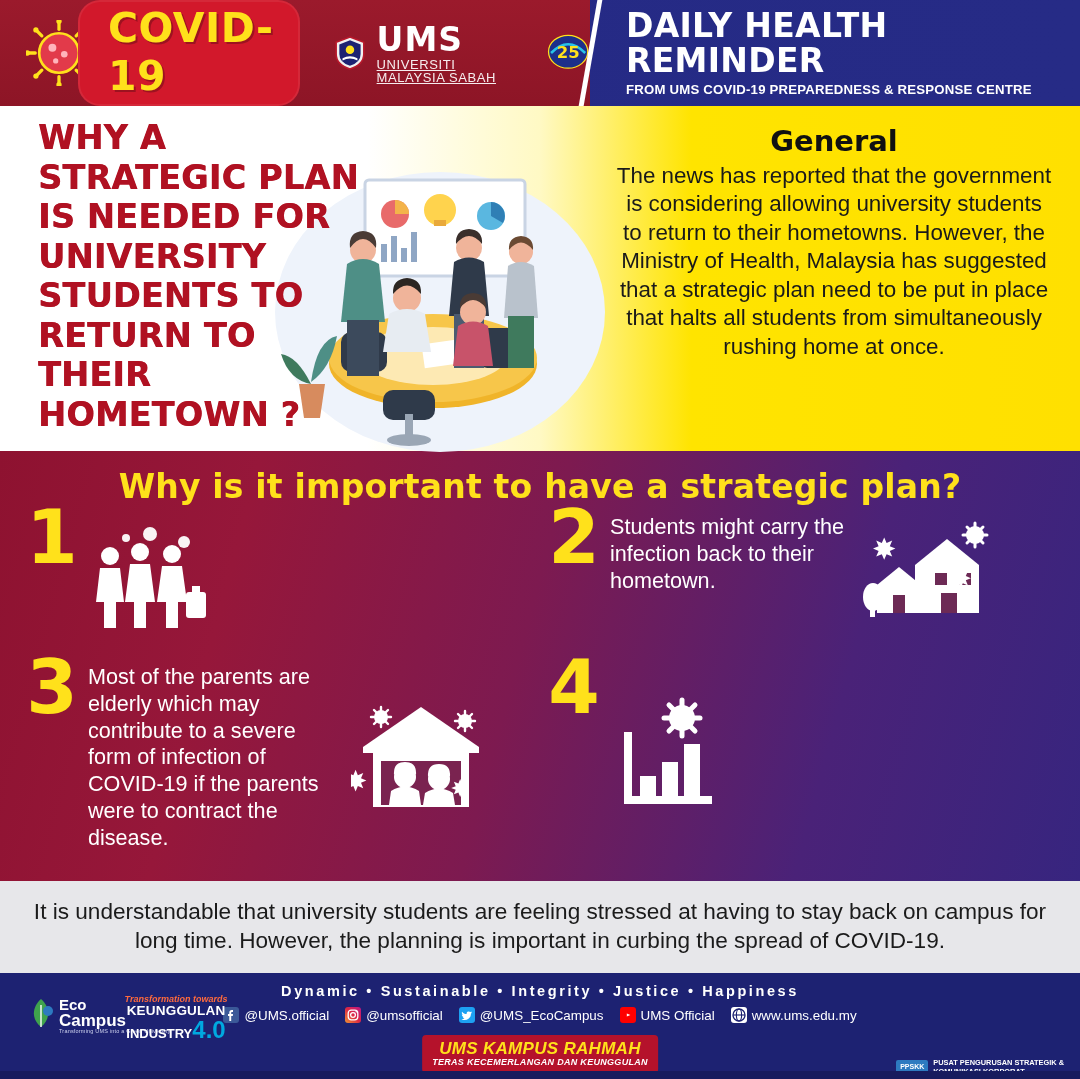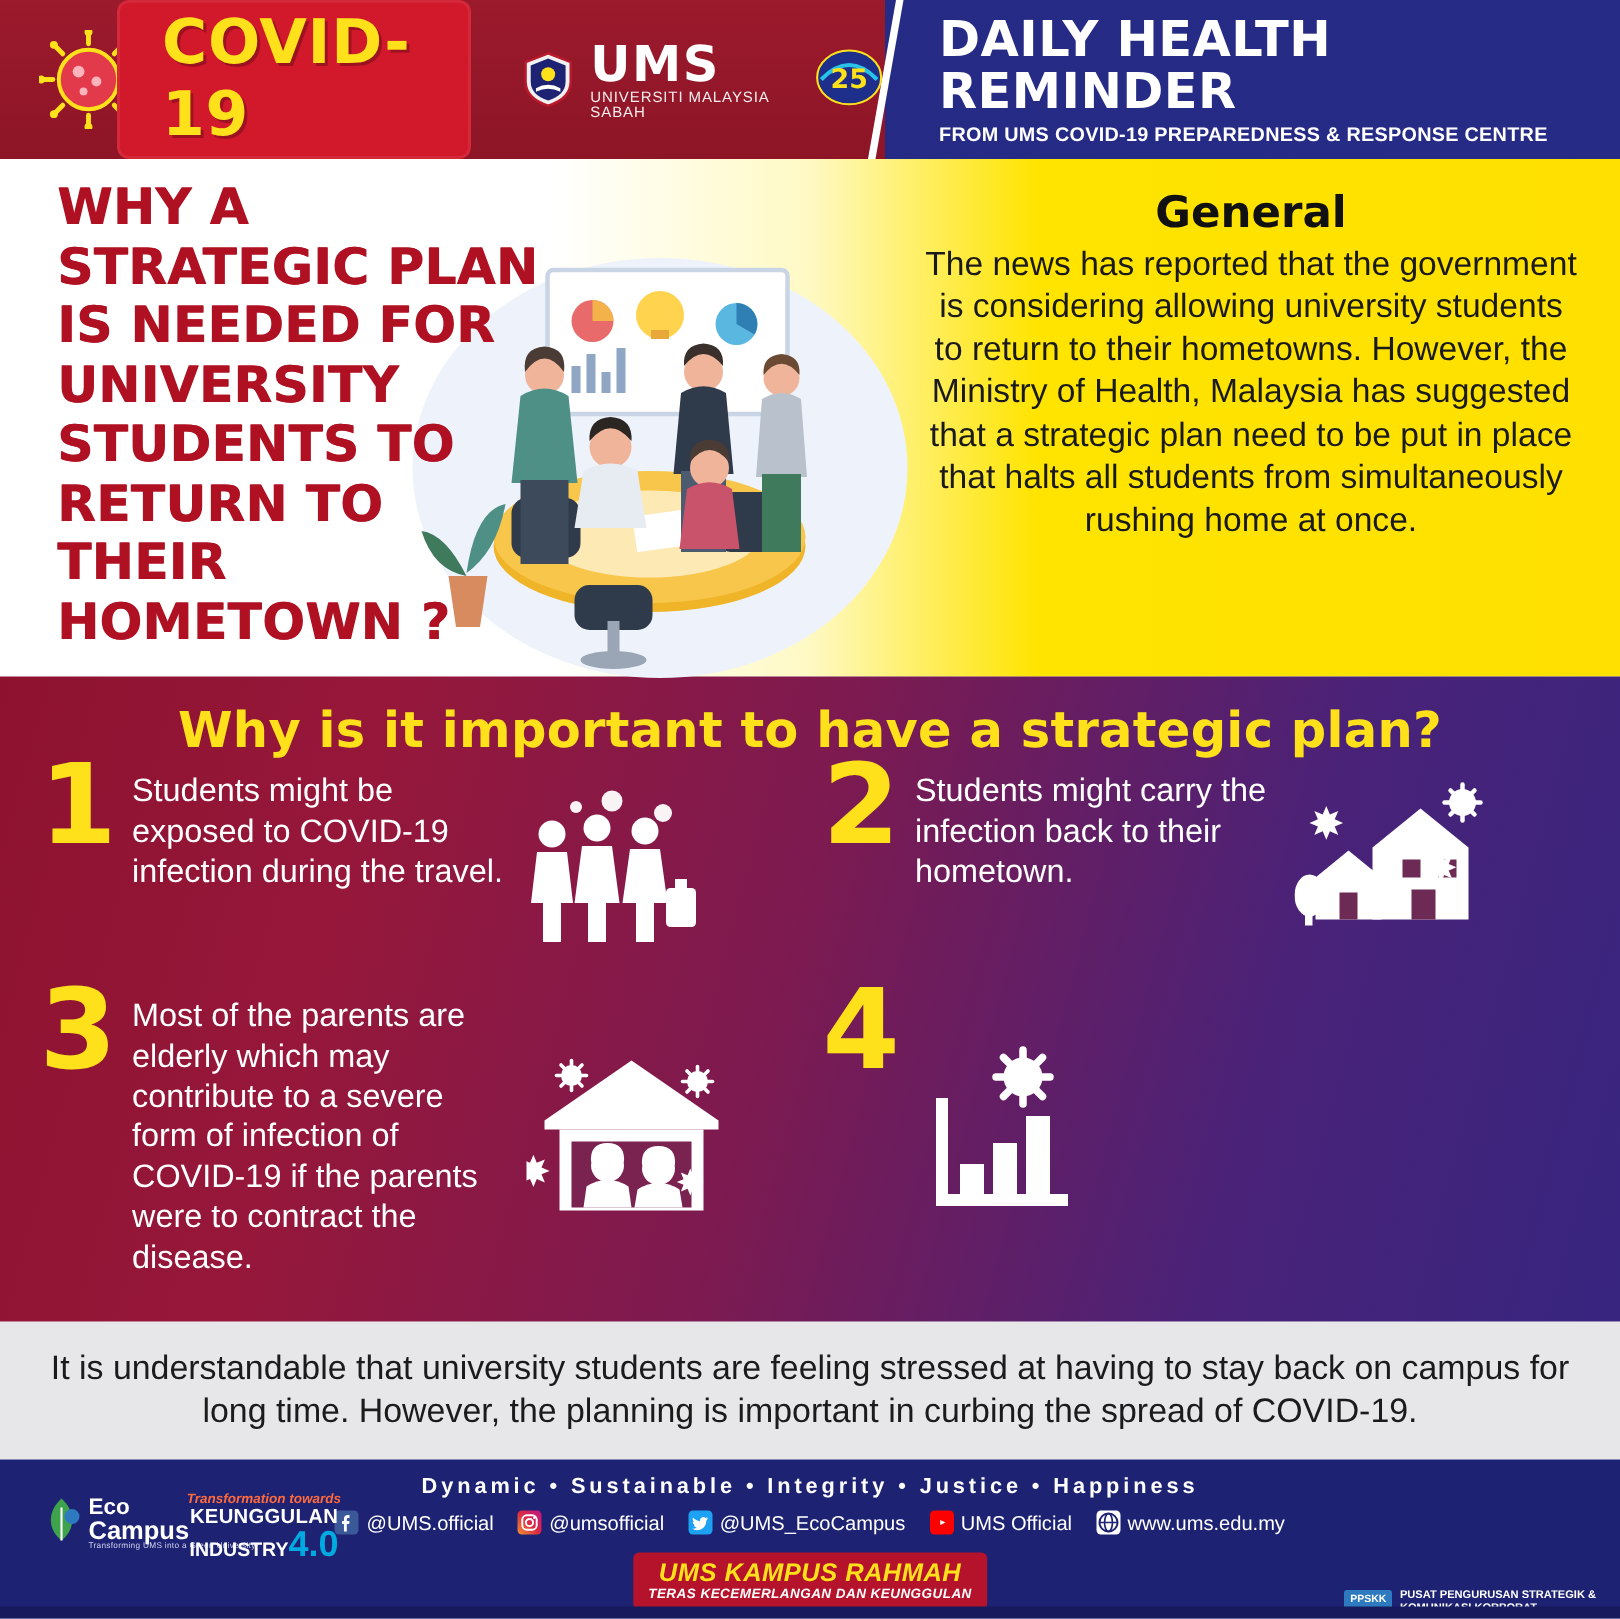--- a/index.html
+++ b/index.html
@@ -31,21 +31,21 @@
     background: linear-gradient(180deg, #9b1a2c 0%, #8d1526 100%);
     display: flex;
     align-items: center;
     padding-left: 26px;
     clip-path: polygon(0 0, 100% 0, 100% 100%, 0 100%);
   }
   .virus-mark { width: 66px; height: 66px; flex: 0 0 66px; }
   .covid-pill {
     margin-left: -14px;
     background: #d2182b;
-    border-radius: 8px;
+    border-radius: 22px;
     padding: 4px 26px 6px 30px;
     box-shadow: 0 0 0 2px rgba(255,255,255,0.07) inset;
   }
   .covid-pill span {
     font-family: "DejaVu Sans", sans-serif;
     font-weight: bold;
     font-size: 41px;
     letter-spacing: 0.5px;
     color: #ffe11b;
     text-shadow: 2px 2px 0 rgba(0,0,0,0.25);
@@ -54,21 +54,21 @@
     display: flex; align-items: center; gap: 11px;
     margin-left: 34px;
   }
   .ums-crest { width: 44px; height: 46px; }
   .ums-text { color: #fff; line-height: 1; }
   .ums-text .ums-big {
     font-size: 33px; font-weight: bold; letter-spacing: 1px;
     font-family: "DejaVu Sans", sans-serif;
   }
   .ums-text .ums-small {
-    font-size: 10px; letter-spacing: 0.6px; margin-top: 2px; opacity: .92;
+    font-size: 13px; letter-spacing: 0.6px; margin-top: 2px; opacity: .92; text-decoration: underline;
   }
   .anniv { width: 60px; height: 58px; margin-left: 22px; }
   .divider-bar {
     position: absolute; left: 588px; top: 0;
     width: 5px; height: 106px; background: #ffffff;
     transform: skewX(-10deg);
   }
   .header-right {
     flex: 1;
     padding-left: 36px;
@@ -411,21 +411,20 @@
       <div class="general-p">The news has reported that the government is considering allowing university students to return to their hometowns.  However, the Ministry of Health, Malaysia has suggested that a strategic plan need to be put in place that halts all students from simultaneously rushing home at once.</div>
     </div>
   </div>
 
   <div class="mid">
     <div class="mid-title">Why is it important to have a strategic plan?</div>
     <div class="reason-grid">
 
       <div class="reason r1">
         <div class="r-num">1</div>
-        <div class="r-text">Students might be exposed to COVID-19 infection during the travel.</div>
         <svg class="r-icon" width="120" height="110" viewBox="0 0 120 110">
           <g fill="#ffffff">
             <circle cx="22" cy="30" r="9"></circle>
             <path d="M12 42 h20 l4 34 h-8 v26 h-12 v-26 h-8 z"></path>
             <circle cx="52" cy="26" r="9"></circle>
             <path d="M42 38 h20 l5 38 h-9 v26 h-12 v-26 h-9 z"></path>
             <circle cx="84" cy="28" r="9"></circle>
             <path d="M74 40 h20 l5 36 h-9 v26 h-12 v-26 h-9 z"></path>
             <rect x="98" y="66" width="20" height="26" rx="3"></rect>
             <rect x="104" y="60" width="8" height="7"></rect>

